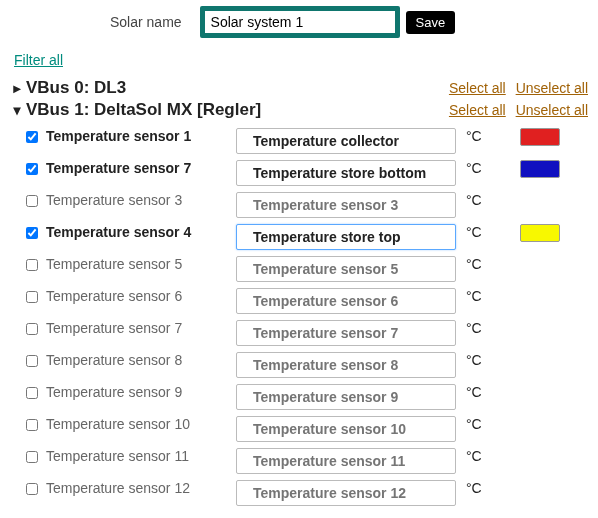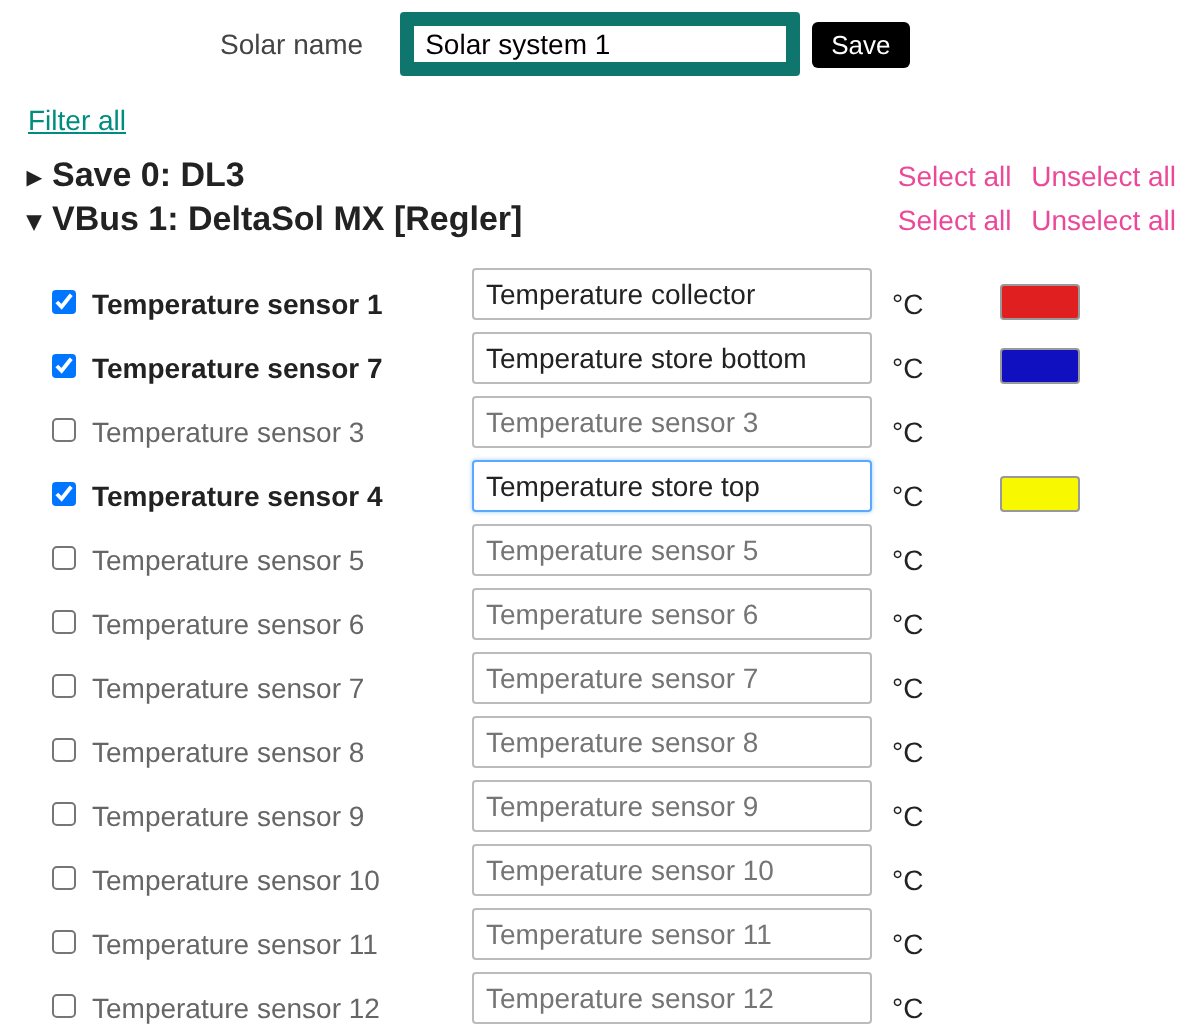--- a/index.html
+++ b/index.html
@@ -19,21 +19,21 @@
   }
   .filter-label {
     margin-left: 110px;
     margin-right: 18px;
     color: #444;
   }
   .filter-input {
     width: 200px;
     height: 32px;
     padding: 2px 6px;
-    border: 7px solid #0f766e;
+    border: 5px solid #0f766e;
     border-radius: 2px;
     font-size: 14px;
   }
   .save-btn {
     margin-left: 6px;
     background: #000000;
     color: #fff;
     border: none;
     border-radius: 3px;
     padding: 4px 10px;
@@ -67,54 +67,56 @@
   }
   .caret-right::before { content: "▸"; }
   .caret-down::before { content: "▾"; }
   .links-right {
     margin-left: auto;
     margin-right: 10px;
     font-size: 14px;
     font-weight: normal;
   }
   .link {
-    color: #ec4899;
+    color: #a16207;
+    text-decoration: underline;
     cursor: pointer;
     margin-left: 6px;
   }
   .sensor-list {
     margin-left: 22px;
     margin-top: 8px;
   }
   .sensor-row {
     display: flex;
-    align-items: flex-end;
+    align-items: flex-start;
     height: 32px;
   }
   .sensor-check {
     margin-right: 8px;
     width: 12px;
     height: 12px;
     cursor: pointer;
   }
   .sensor-label {
     width: 190px;
     color: #666;
   }
   .sensor-label.checked {
     font-weight: bold;
     color: #222;
   }
   .sensor-input {
-    width: 200px;
+    width: 220px;
     height: 26px;
-    padding: 2px 6px;
+    padding: 2px 16px;
     border: 1px solid #bbb;
     border-radius: 2px;
     font-size: 14px;
+    font-weight: bold;
   }
   .sensor-input.focused {
     border: 1px solid #5aa8ff;
     box-shadow: 0 0 2px rgba(90,168,255,0.6);
   }
   .sensor-input.placeholder { color: #999; }
   .sensor-input.filled { color: #222; }
   .unit {
     width: 40px;
     text-align: left;
@@ -138,21 +140,21 @@
 <div class="top-row">
   <span class="filter-label">Solar name</span>
   <input class="filter-input" type="text" value="Solar system 1" style="">
   <button class="save-btn">Save</button>
 </div>
 
 <a class="expand-all">Filter all</a>
 
 <div class="tree-header">
   <span class="caret-right"></span>
-  <span>Save 0: DL3</span>
+  <span>VBus 0: DL3</span>
   <span class="links-right">
     <a class="link">Select all</a>
     <a class="link">Unselect all</a>
   </span>
 </div>
 
 <div class="tree-header">
   <span class="caret-down"></span>
   <span>VBus 1: DeltaSol MX [Regler]</span>
   <span class="links-right">

